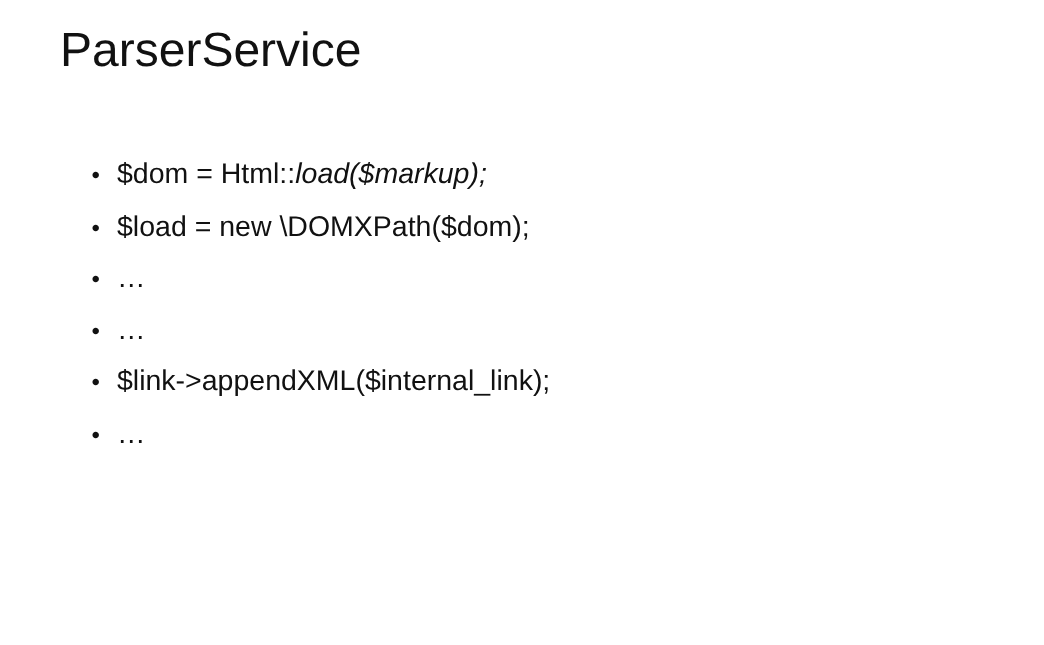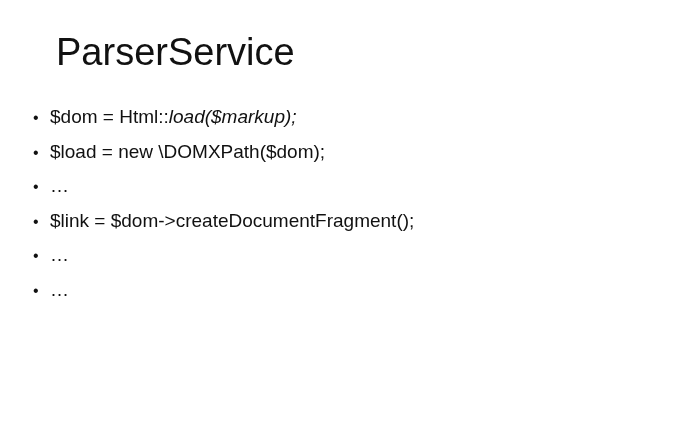--- a/index.html
+++ b/index.html
@@ -22,41 +22,42 @@
   .slide {
     position: relative;
     width: 696px;
     height: 430px;
     background: var(--bg);
   }
   .slide-title {
     position: absolute;
     top: 14px;
     left: 40px;
-    margin: 16px;
-    font-size: 38px;
+    margin: 0;
+    font-size: 32px;
     font-weight: 400;
     line-height: 1.2;
     letter-spacing: 0;
     color: var(--text);
   }
   .bullet-list {
     position: absolute;
     top: 100px;
     left: 0;
     right: 0;
     margin: 0;
     padding: 0;
     list-style: none;
   }
   .bullet-item {
     font-size: 19px;
     line-height: 33.5px;
     white-space: pre;
     color: var(--text);
+    margin-left: 28px;
   }
   .bullet-marker {
     display: inline-block;
     width: 17px;
     margin-left: 33px;
     font-size: 16px;
     vertical-align: baseline;
   }
   .code { font-style: normal; }
   .code-italic { font-style: italic; }
@@ -64,17 +65,17 @@
 </head>
 <body>
 
 <div class="slide">
   <h1 class="slide-title">ParserService</h1>
 
   <ul class="bullet-list">
     <li class="bullet-item"><span class="bullet-marker">•</span><span class="code">$dom = Html::</span><span class="code-italic">load($markup);</span></li>
     <li class="bullet-item"><span class="bullet-marker">•</span><span class="code">$load = new \DOMXPath($dom);</span><span class="code-italic"></span></li>
     <li class="bullet-item"><span class="bullet-marker">•</span><span class="code">…</span><span class="code-italic"></span></li>
-    <li class="bullet-item"><span class="bullet-marker">•</span><span class="code">$link = $dom-&gt;createDocumentFragment();</span><span class="code-italic"></span></li>
     <li class="bullet-item"><span class="bullet-marker">•</span><span class="code">…</span><span class="code-italic"></span></li>
+    <li class="bullet-item"><span class="bullet-marker">•</span><span class="code">$link-&gt;appendXML($internal_link);</span><span class="code-italic"></span></li>
     <li class="bullet-item"><span class="bullet-marker">•</span><span class="code">…</span><span class="code-italic"></span></li>
   </ul>
 </div>
 
 </body></html>

